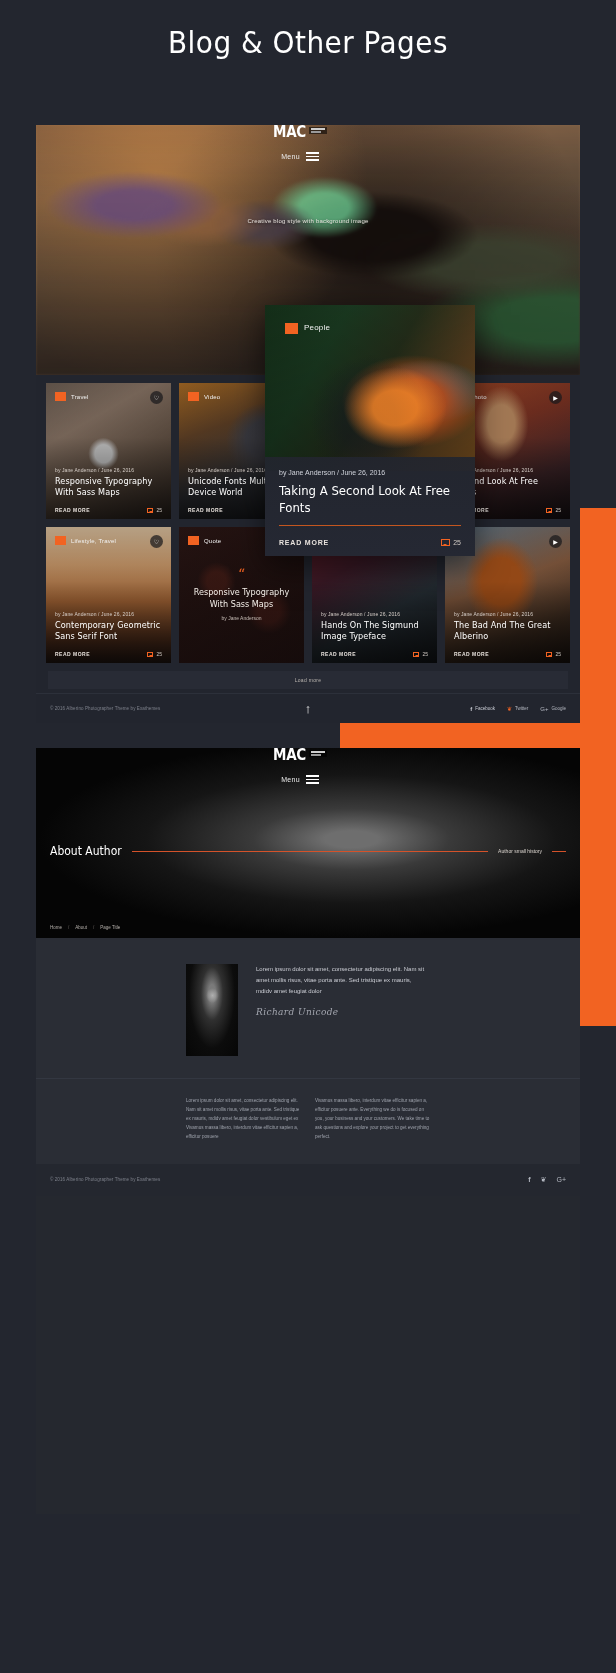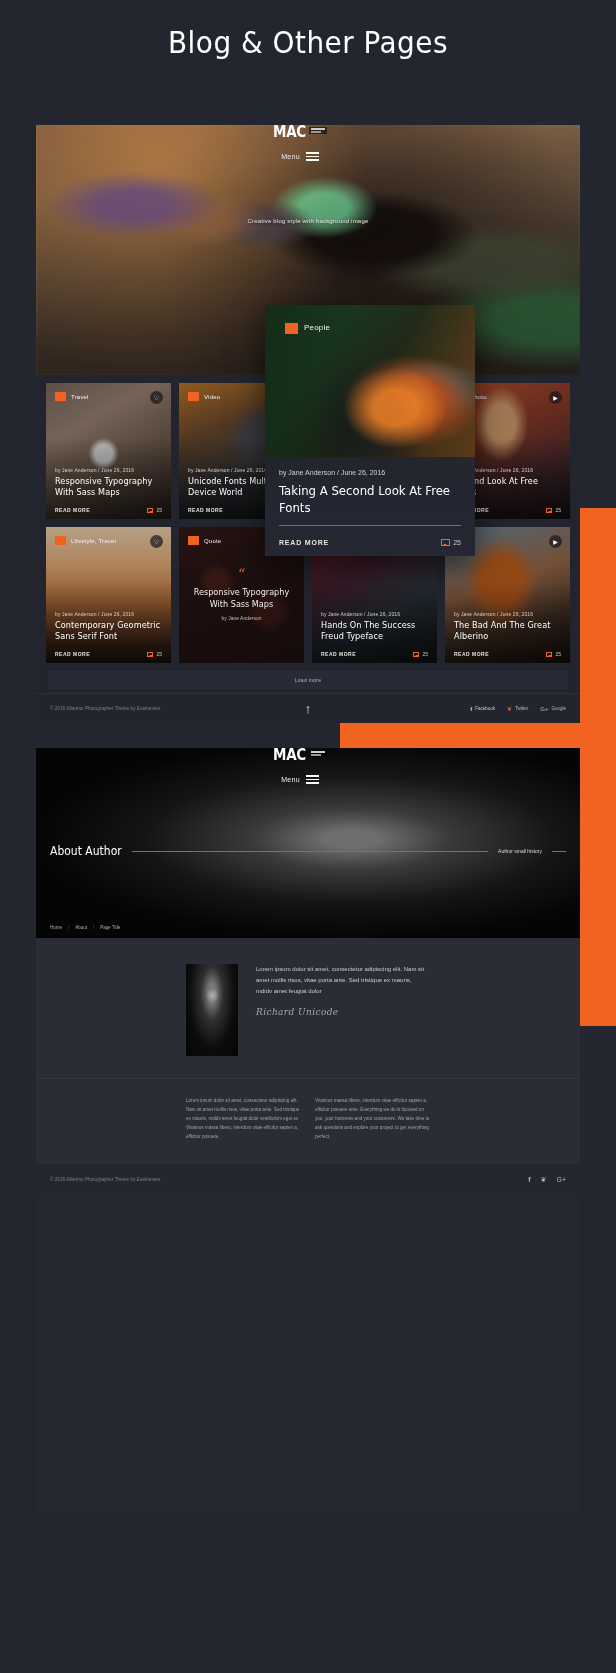--- a/index.html
+++ b/index.html
@@ -457,21 +457,21 @@
 
         <div class="card">
           <div class="card-img" style="background:linear-gradient(150deg,#7a2230 0%,#4a2030 30%,#2e3840 62%,#1a1e22 100%);"></div>
           <div class="card-shade"></div>
           <div class="tag" style="opacity:0;">
             <span class="tag-sq"></span>
             <span class="tag-label">Photo</span>
           </div>
           <div class="card-body">
             <div class="card-meta">by Jane Anderson / June 26, 2016</div>
-            <div class="card-title">Hands On The Success Freud Typeface</div>
+            <div class="card-title">Hands On The Sigmund Image Typeface</div>
           </div>
           <div class="card-foot">
             <span class="read-more">READ MORE</span>
             <span class="cmt">
               <span class="cmt-ico"></span>
               <span>25</span>
             </span>
           </div>
         </div>
 

